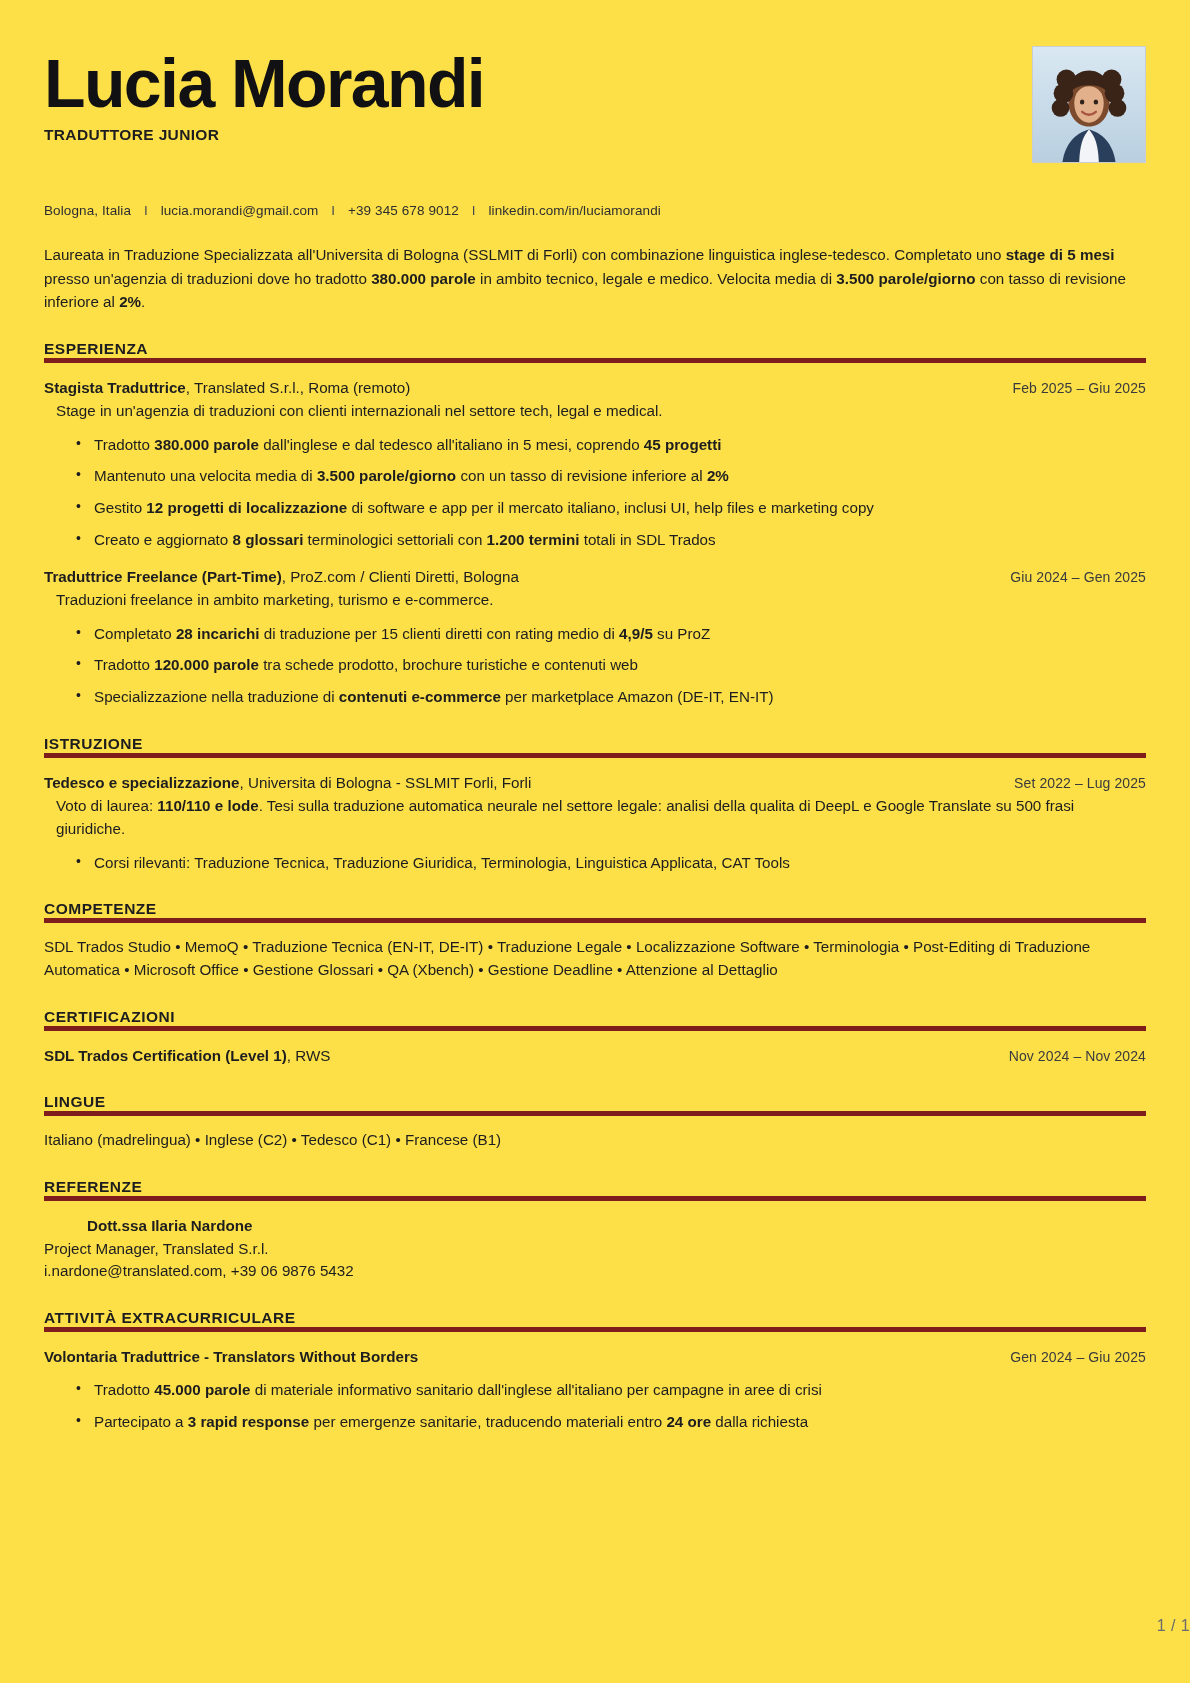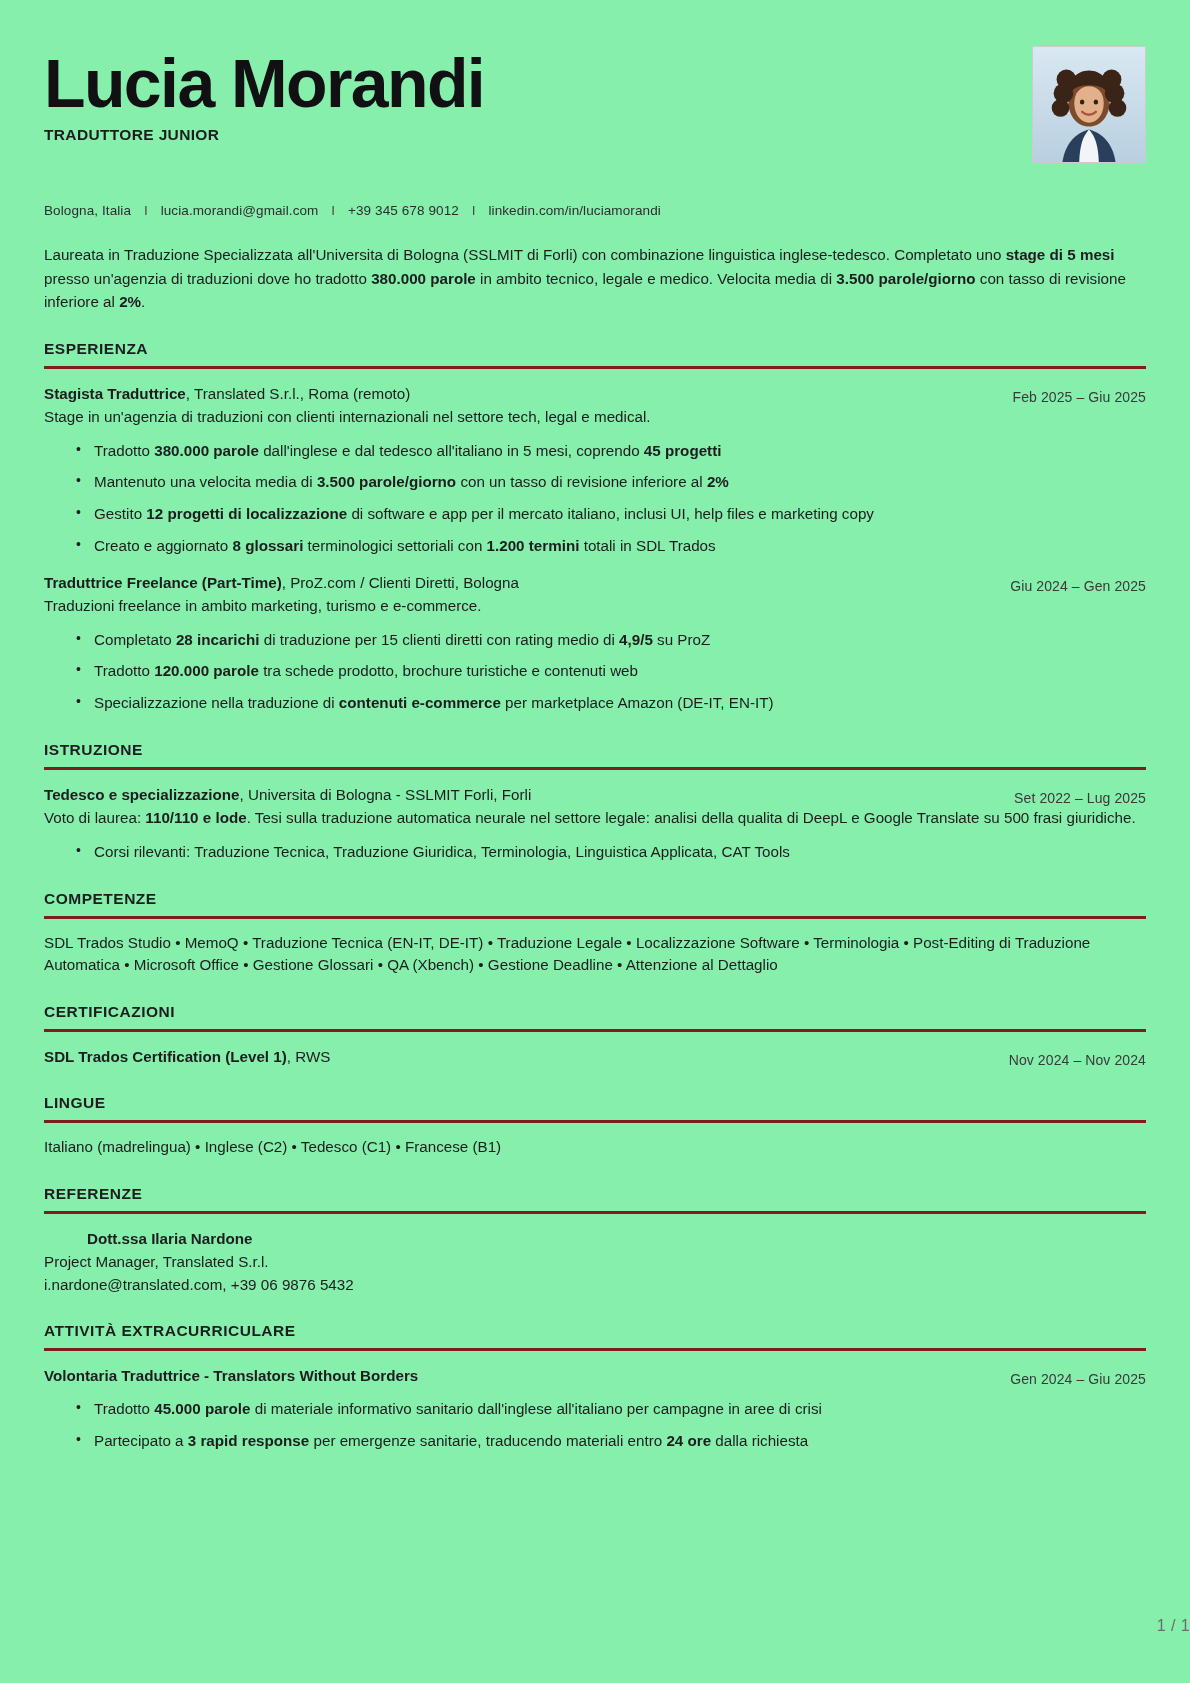--- a/index.html
+++ b/index.html
@@ -6,21 +6,21 @@
   html, body {
     width: 1190px;
     background: #f7f7f5;
     font-family: "Liberation Sans", sans-serif;
     color: #1d1d1f;
   }
   .page {
     position: relative;
     width: 1190px;
     min-height: 1683px;
-    background: #86efac;
+    background: #fde047;
     padding: 44px 44px 0 44px;
   }
 
   
   .header {
     position: relative;
     display: flex;
     justify-content: space-between;
     align-items: flex-start;
   }
@@ -67,48 +67,48 @@
   }
   .summary b { font-weight: 700; }
 
   
   .section { margin-top: 26px; }
   .section-title {
     font-size: 15.5px;
     font-weight: 700;
     letter-spacing: 0.5px;
     color: #1d1d1f;
-    padding-bottom: 8px;
-    border-bottom: 3px solid #7f1d1d;
+    border-bottom: 5px solid #7f1d1d;
   }
   .entry { margin-top: 14px; }
   .entry-head {
     display: flex;
     justify-content: space-between;
-    align-items: flex-end;
+    align-items: center;
     gap: 18px;
   }
   .entry-title {
     font-size: 15.2px;
     line-height: 1.45;
     color: #1d1d1f;
   }
   .entry-title b { font-weight: 700; }
   .entry-date {
     font-size: 14px;
     color: #3a3a3c;
     white-space: nowrap;
     flex: none;
     letter-spacing: 0.1px;
   }
   .entry-desc {
     font-size: 15.2px;
     line-height: 1.5;
     color: #1d1d1f;
     margin-top: 1px;
+    margin-left: 12px;
   }
   .entry-desc b { font-weight: 700; }
 
   ul.bullets {
     margin: 11px 0 0 0;
     padding-left: 32px;
     list-style: none;
   }
   ul.bullets li {
     position: relative;

